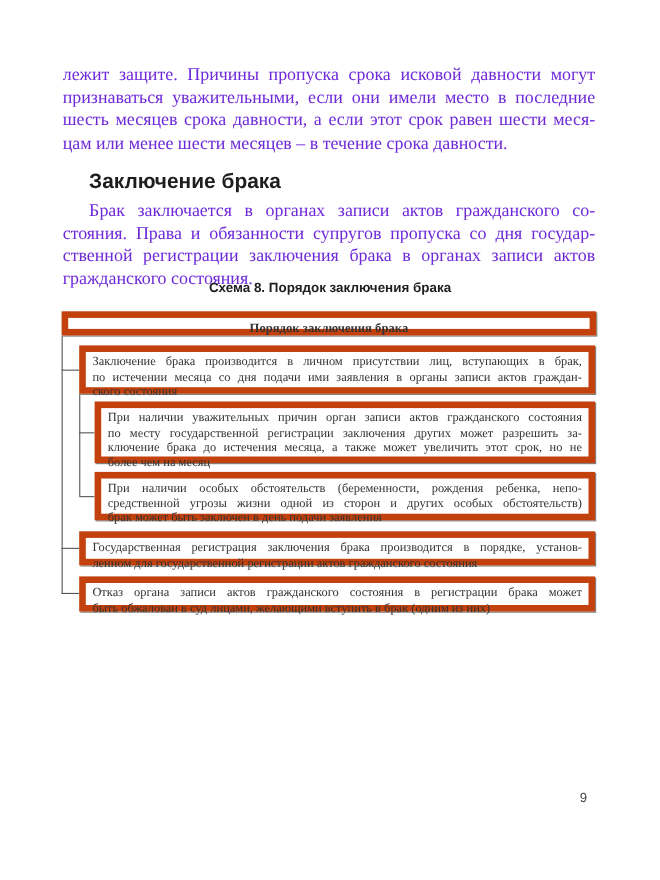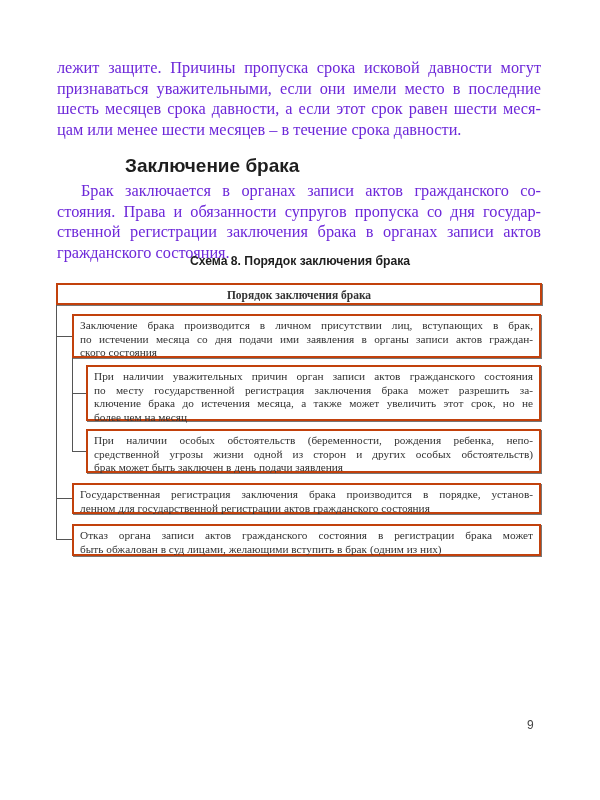--- a/index.html
+++ b/index.html
@@ -11,34 +11,34 @@
     font-size: 16.3px; line-height: 20.5px; text-align: justify;
     color: #6d28d9;
   }
   .para.top { top: 58px; }
   .para .line { display: block; text-align: justify; text-align-last: justify; white-space: nowrap; }
   .para .line.last { text-align-last: left; }
 
   .heading {
     position: absolute; left: 81px; top: 155px;
     font-family: "Liberation Sans", "DejaVu Sans", sans-serif;
-    font-weight: bold; font-size: 19px; color: #1e1e1e; margin-left: 44px;
+    font-weight: bold; font-size: 19px; color: #1e1e1e;
   }
   .para.second { top: 181px; }
   .indent { padding-left: 24px; }
 
   .caption {
     position: absolute; left: 0; width: 600px; top: 254px; text-align: center;
     font-family: "Liberation Sans", "DejaVu Sans", sans-serif;
     font-weight: bold; font-size: 12.2px; color: #1e1e1e;
   }
 
   .diagram { position: absolute; left: 0; top: 0; width: 600px; height: 800px; }
   .box {
-    position: absolute; background: #fff; border: 2px solid #c2410c;
+    position: absolute; background: #fff; border: 6px solid #c2410c;
     box-shadow: 1px 1px 0 #777;
     font-family: "Liberation Serif", "DejaVu Serif", serif;
     font-size: 11.3px; line-height: 13.6px; color: #333; text-align: justify;
     box-sizing: border-box;
   }
   .box .line { display: block; white-space: nowrap; text-align-last: justify; }
   .box .line.last { text-align-last: left; }
   .hdr-box {
     left: 56px; top: 283px; width: 486px; height: 22px;
     text-align: center; font-weight: bold; font-size: 11.5px; line-height: 20px;
@@ -91,21 +91,21 @@
   <div class="box hdr-box">Порядок заключения брака</div>
 
   <div class="box b1">
     <span class="line">Заключение брака производится в личном присутствии лиц, вступающих в брак,</span>
     <span class="line">по истечении месяца со дня подачи ими заявления в органы записи актов граждан-</span>
     <span class="line last">ского состояния</span>
   </div>
 
   <div class="box b2">
     <span class="line">При наличии уважительных причин орган записи актов гражданского состояния</span>
-    <span class="line">по месту государственной регистрация заключения брака может разрешить за-</span>
+    <span class="line">по месту государственной регистрации заключения других может разрешить за-</span>
     <span class="line">ключение брака до истечения месяца, а также может увеличить этот срок, но не</span>
     <span class="line last">более чем на месяц</span>
   </div>
 
   <div class="box b3">
     <span class="line">При наличии особых обстоятельств (беременности, рождения ребенка, непо-</span>
     <span class="line">средственной угрозы жизни одной из сторон и других особых обстоятельств)</span>
     <span class="line last">брак может быть заключен в день подачи заявления</span>
   </div>
 

